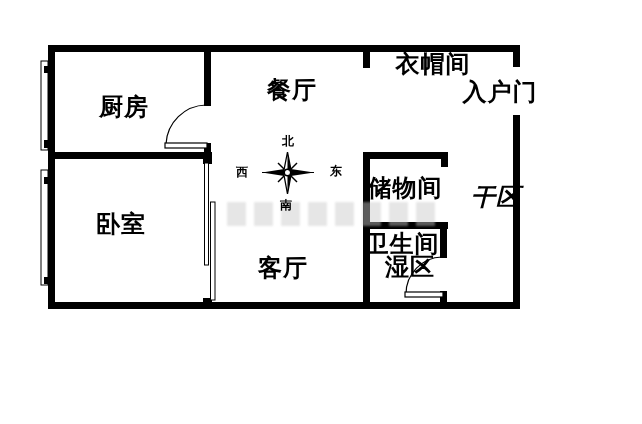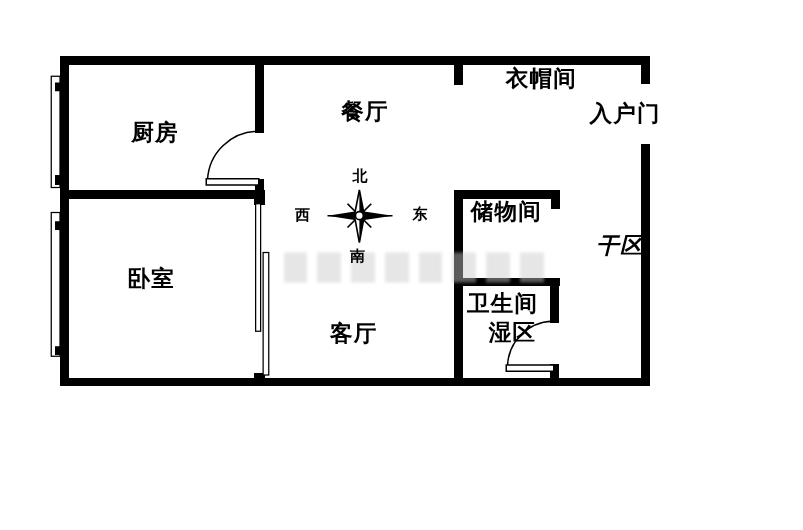--- a/index.html
+++ b/index.html
@@ -8,21 +8,21 @@
     width: 642px;
     height: 424px;
     background: #ffffff;
     overflow: hidden;
     font-family: "DejaVu Sans", "Liberation Sans", sans-serif;
   }
   .plan-svg { position: absolute; left: 0; top: 0; }
   .room-label {
     position: absolute;
     transform: translate(-50%, -50%);
-    font-size: 18px;
+    font-size: 24px;
     font-weight: bold;
     color: #000000;
     letter-spacing: 1px;
     white-space: nowrap;
     line-height: 1;
   }
   .compass-label {
     position: absolute;
     transform: translate(-50%, -50%);
     font-size: 12px;
@@ -113,21 +113,21 @@
   </svg>
 
   <div class="watermark"></div>
 
   <span class="room-label" style="left:124px; top:107px;text-align:right;">厨房</span>
   <span class="room-label" style="left:292px; top:90px;">餐厅</span>
   <span class="room-label" style="left:433px; top:64px;">衣帽间</span>
   <span class="room-label" style="left:500px; top:92px;">入户门</span>
   <span class="room-label" style="left:121px; top:224px;text-align:right;">卧室</span>
   <span class="room-label" style="left:283px; top:268px;">客厅</span>
-  <span class="room-label" style="left:405px; top:170px;">储物间</span>
+  <span class="room-label" style="left:405px; top:188px;">储物间</span>
   <span class="room-label" style="left:496px; top:197px;font-style:italic;">干区</span>
   <span class="room-label" style="left:402px; top:244px;">卫生间</span>
   <span class="room-label" style="left:410px; top:267px;">湿区</span>
 
   <span class="compass-label" style="left:288px; top:141px;">北</span>
   <span class="compass-label" style="left:286px; top:205px;">南</span>
   <span class="compass-label" style="left:242px; top:172px;">西</span>
   <span class="compass-label" style="left:336px; top:171px;">东</span>
 
 </div>

